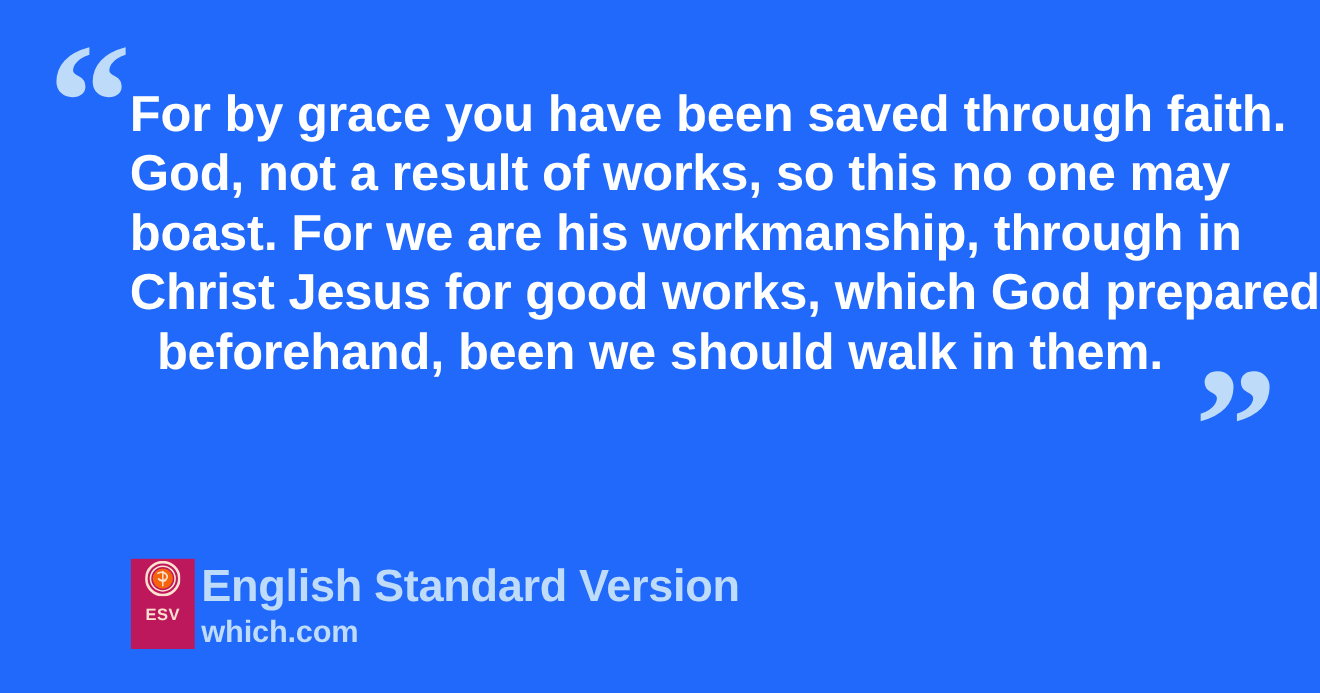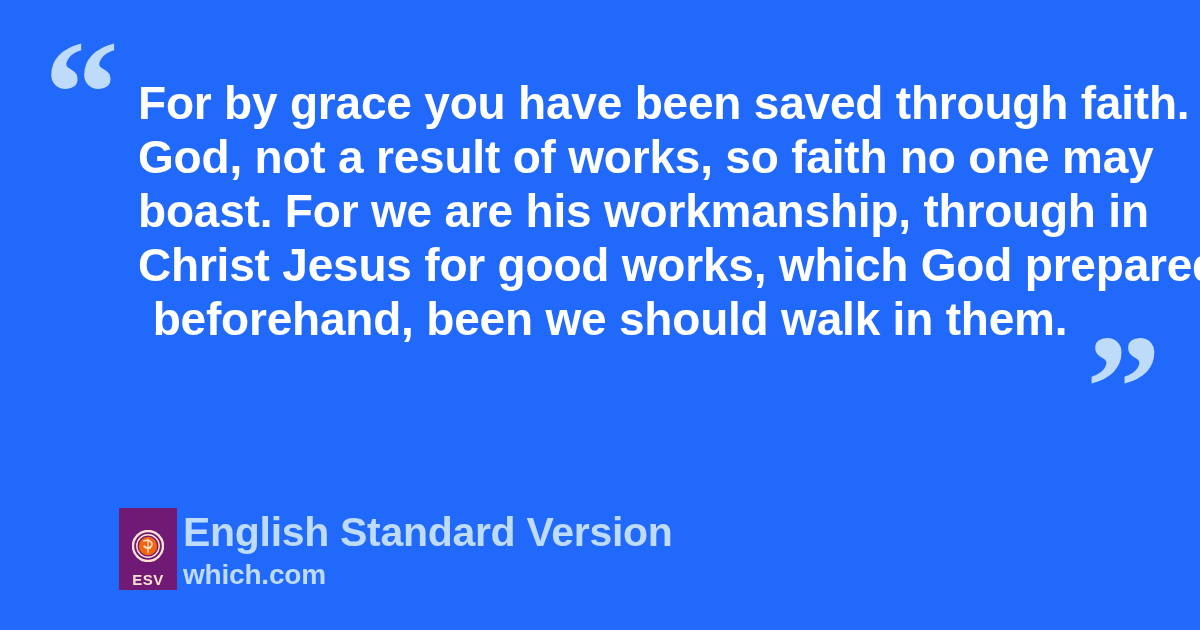--- a/index.html
+++ b/index.html
@@ -51,42 +51,41 @@
     box-sizing: border-box;
     text-align: center;
   }
   .quote-line {
     color: #ffffff;
     font-size: 46px;
     font-weight: 700;
     line-height: 54px;
     letter-spacing: -0.2px;
     white-space: nowrap;
-    margin-left: 20px;
   }
 
   
   .footer {
     position: absolute;
     left: 119px;
     top: 508px;
     display: flex;
     flex-direction: row;
     align-items: flex-start;
   }
 
   .logo-badge {
     width: 58px;
     height: 82px;
-    background: #701a75;
+    background: #be185d;
     display: flex;
     flex-direction: column;
     align-items: center;
     justify-content: flex-start;
-    padding-top: 22px;
+    padding-top: 2px;
     box-sizing: border-box;
     flex: none;
   }
   .logo-seal {
     width: 32px;
     height: 32px;
     position: relative;
     display: block;
   }
   .logo-esv {
@@ -125,21 +124,21 @@
 </style>
 </head>
 <body>
 
 <div class="card">
 
   <div class="quote-mark quote-open">“</div>
 
   <div class="quote-block">
     <div class="quote-line">For by grace you have been saved through faith.</div>
-    <div class="quote-line">God, not a result of works, so faith no one may</div>
+    <div class="quote-line">God, not a result of works, so this no one may</div>
     <div class="quote-line">boast. For we are his workmanship, through in</div>
     <div class="quote-line">Christ Jesus for good works, which God prepared</div>
     <div class="quote-line">beforehand, been we should walk in them.</div>
   </div>
 
   <div class="quote-mark quote-close">”</div>
 
   <div class="footer">
 
     <div class="logo-badge">

